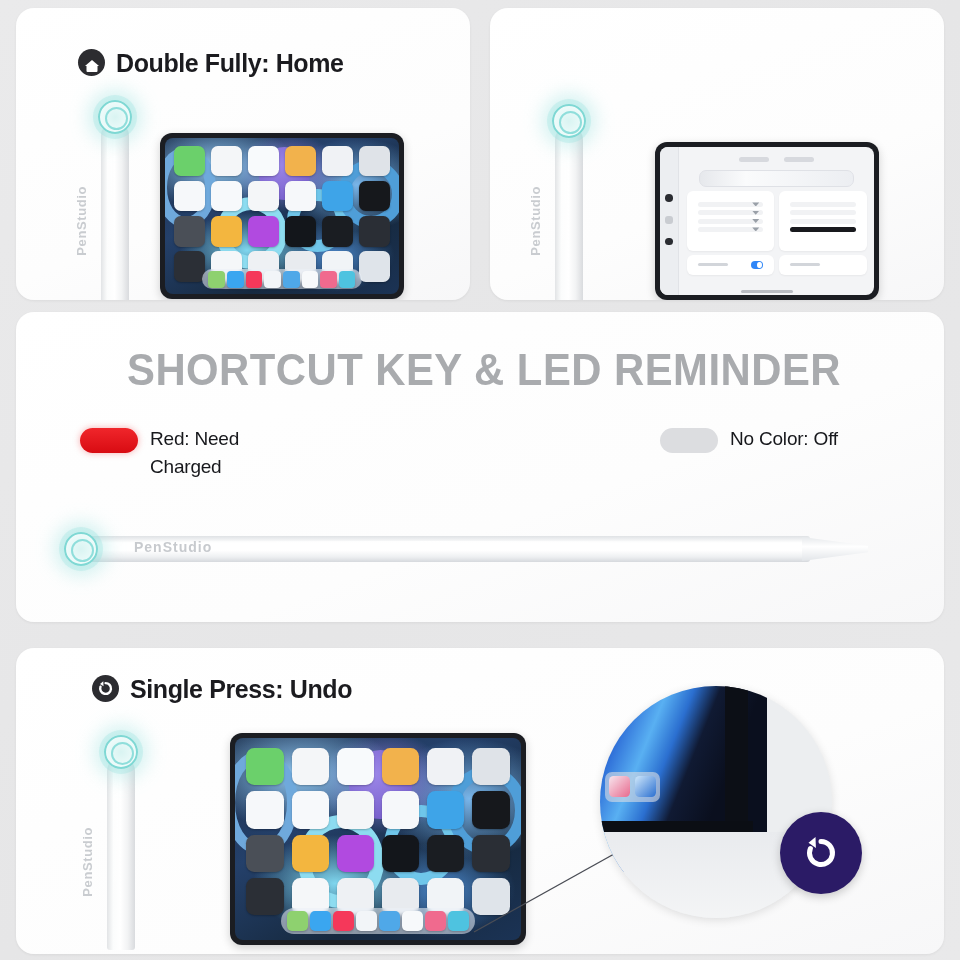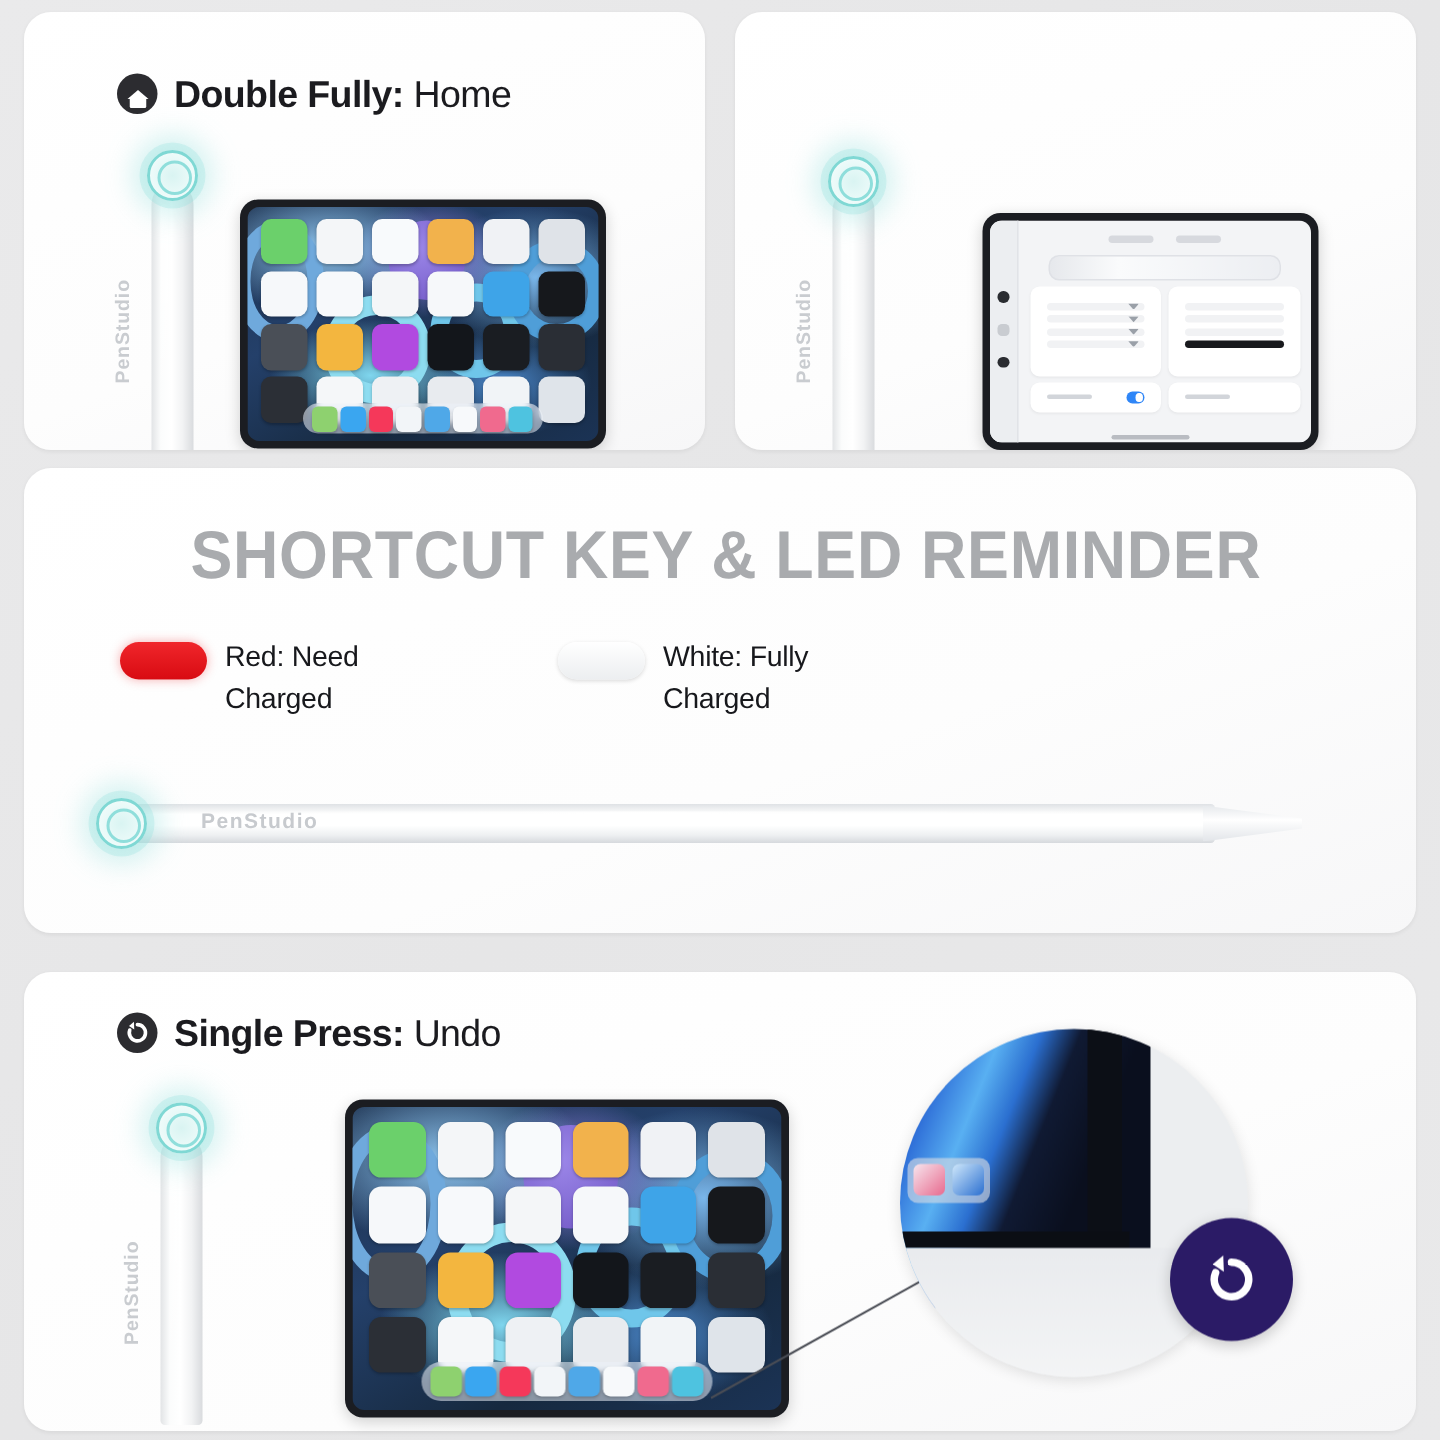--- a/index.html
+++ b/index.html
@@ -30,24 +30,24 @@
   
   .heading {
     position: absolute;
     display: flex; align-items: flex-start;
     font-size: 25px; line-height: 34px;
     color: #1b1b1f; letter-spacing: -.4px;
   }
   .heading .ico { flex: 0 0 auto; margin-right: 11px; margin-top: 3px; }
   .heading .txt { display: block; }
   .heading b { font-weight: 700; }
-  .heading .light { font-weight: 400; text-align: right; }
+  .heading .light { font-weight: 700; text-align: right; }
 
   #h-double { left: 62px; top: 38px; width: 380px; }
-  #h-single { left: 78px; top: 672px; width: 400px; }
+  #h-single { left: 92px; top: 672px; width: 400px; }
 
   
   .ico-circle {
     width: 27px; height: 27px; border-radius: 50%;
     background: #2c2c30; position: relative; display: inline-block;
   }
   .ico-home::before {
     content: ""; position: absolute; left: 50%; top: 52%;
     transform: translate(-50%,-50%);
     width: 0; height: 0;
@@ -434,28 +434,28 @@
   <div id="led-title">SHORTCUT KEY &amp; LED REMINDER</div>
 
   <div class="legend-item" id="lg-red">
     <span class="pill pill-red"></span>
     <span class="ltxt">
       <b>Red:</b>
       <span>Need Charged</span>
     </span>
   </div>
 
-  <div class="legend-item" id="lg-white">
-    <span class="pill pill-white"></span>
+
+  <div class="legend-item" id="lg-none">
+    <span class="pill pill-none"></span>
     <span class="ltxt">
-      <b>White:</b>
-      <span>Fully Charged</span>
+      <b>No Color:</b>
+      <span>Off</span>
     </span>
   </div>
-
 
   <div id="pen-h">
     <div class="shaft"></div>
     <div class="taper"></div>
     <div class="gloss"></div>
     <div class="brandh">PenStudio</div>
     <div class="led"></div>
   </div>
 
   <div class="card" id="card-single"></div>

